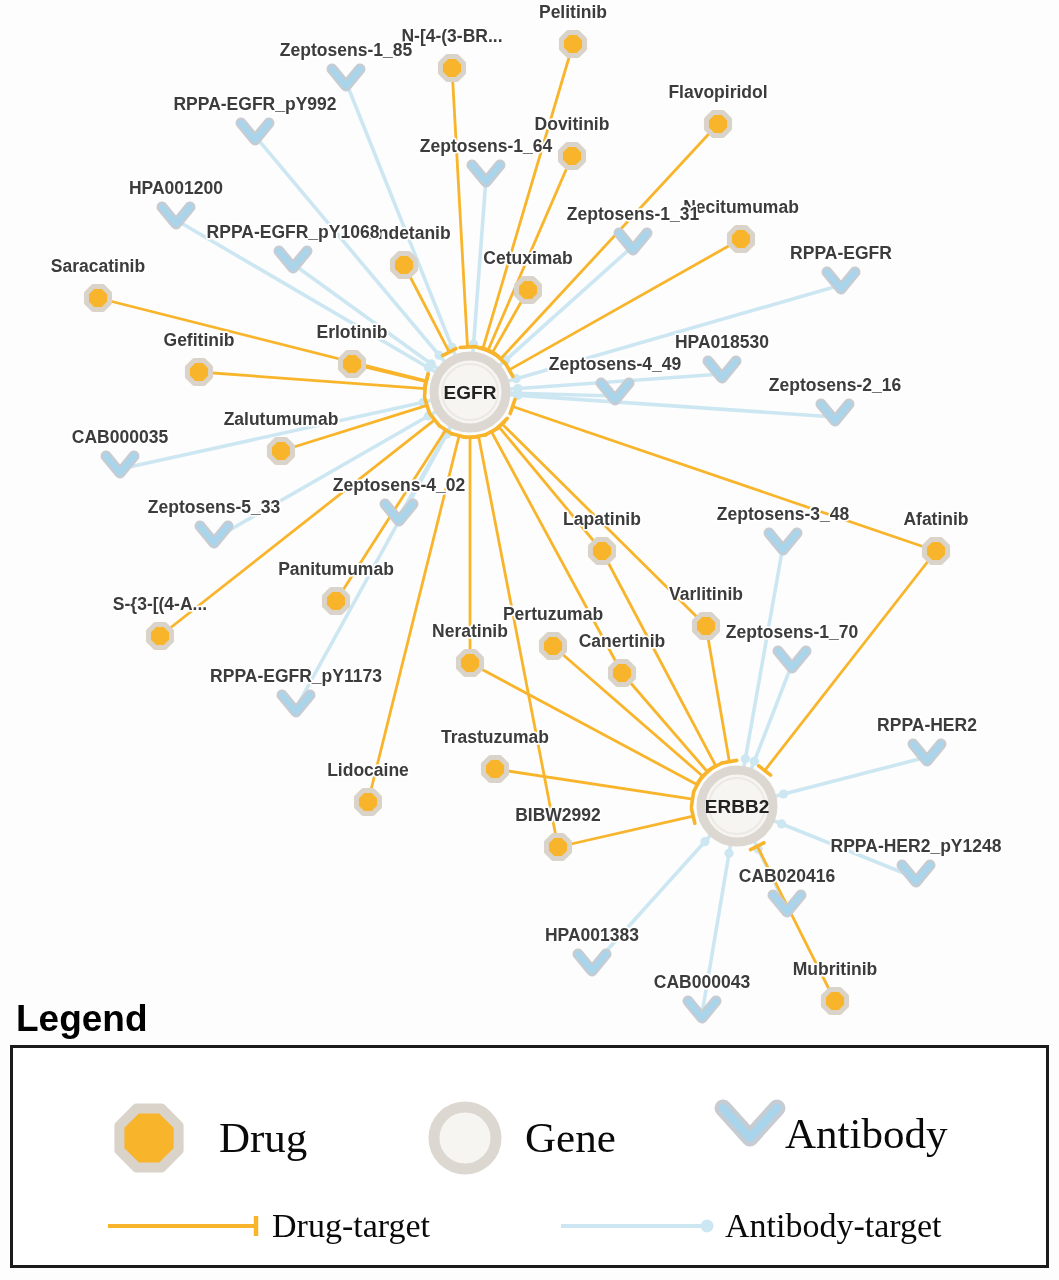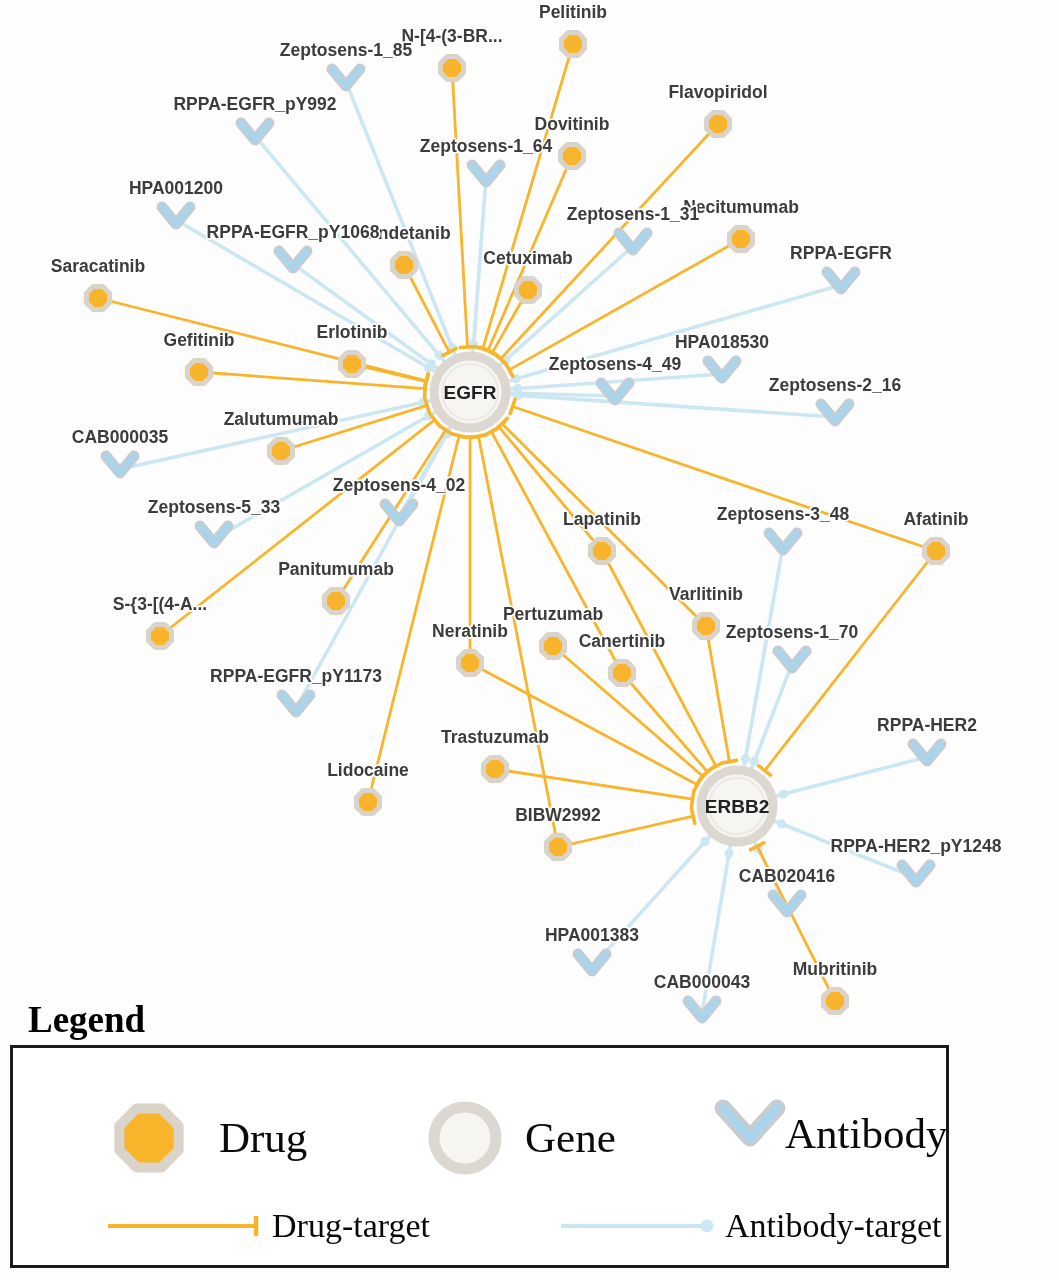--- a/index.html
+++ b/index.html
@@ -12,26 +12,26 @@
     font-family:"Liberation Sans", sans-serif;
     font-weight:bold; font-size:17.5px;
     paint-order:stroke; stroke:#FFFFFF; stroke-width:3.5px; stroke-linejoin:round;
   }
   .gene-label {
     font-family:"Liberation Sans", sans-serif;
     font-weight:bold; font-size:19px;
   }
 
   .legend-title {
-    position:absolute; left:28px; top:998px;
-    font-family:Liberation Serif, serif; font-weight:bold;
+    position:absolute; left:16px; top:998px;
+    font-family:Liberation Sans, sans-serif; font-weight:bold;
     font-size:37px; color:#000;
   }
   .legend-box {
-    position:absolute; left:10px; top:1045px; width:939px; height:223px;
+    position:absolute; left:10px; top:1045px; width:1039px; height:223px;
     border:3.5px solid #1B1B1B; background:#FFFFFF;
   }
   .lg-text-big { font-family:"Liberation Serif", serif; font-size:43px; }
   .lg-text-mid { font-family:"Liberation Serif", serif; font-size:34px; }
   .lg-ab-outer, .lg-ab-inner { fill:none; stroke-linecap:round; stroke-linejoin:round; }
   .lg-ab-outer { stroke-width:17; }
   .lg-ab-inner { stroke-width:8.5; }
   .lg-dline { stroke-width:4; }
   .lg-dline-tee { stroke-width:4.5; }
   .lg-aline { stroke-width:4; }

